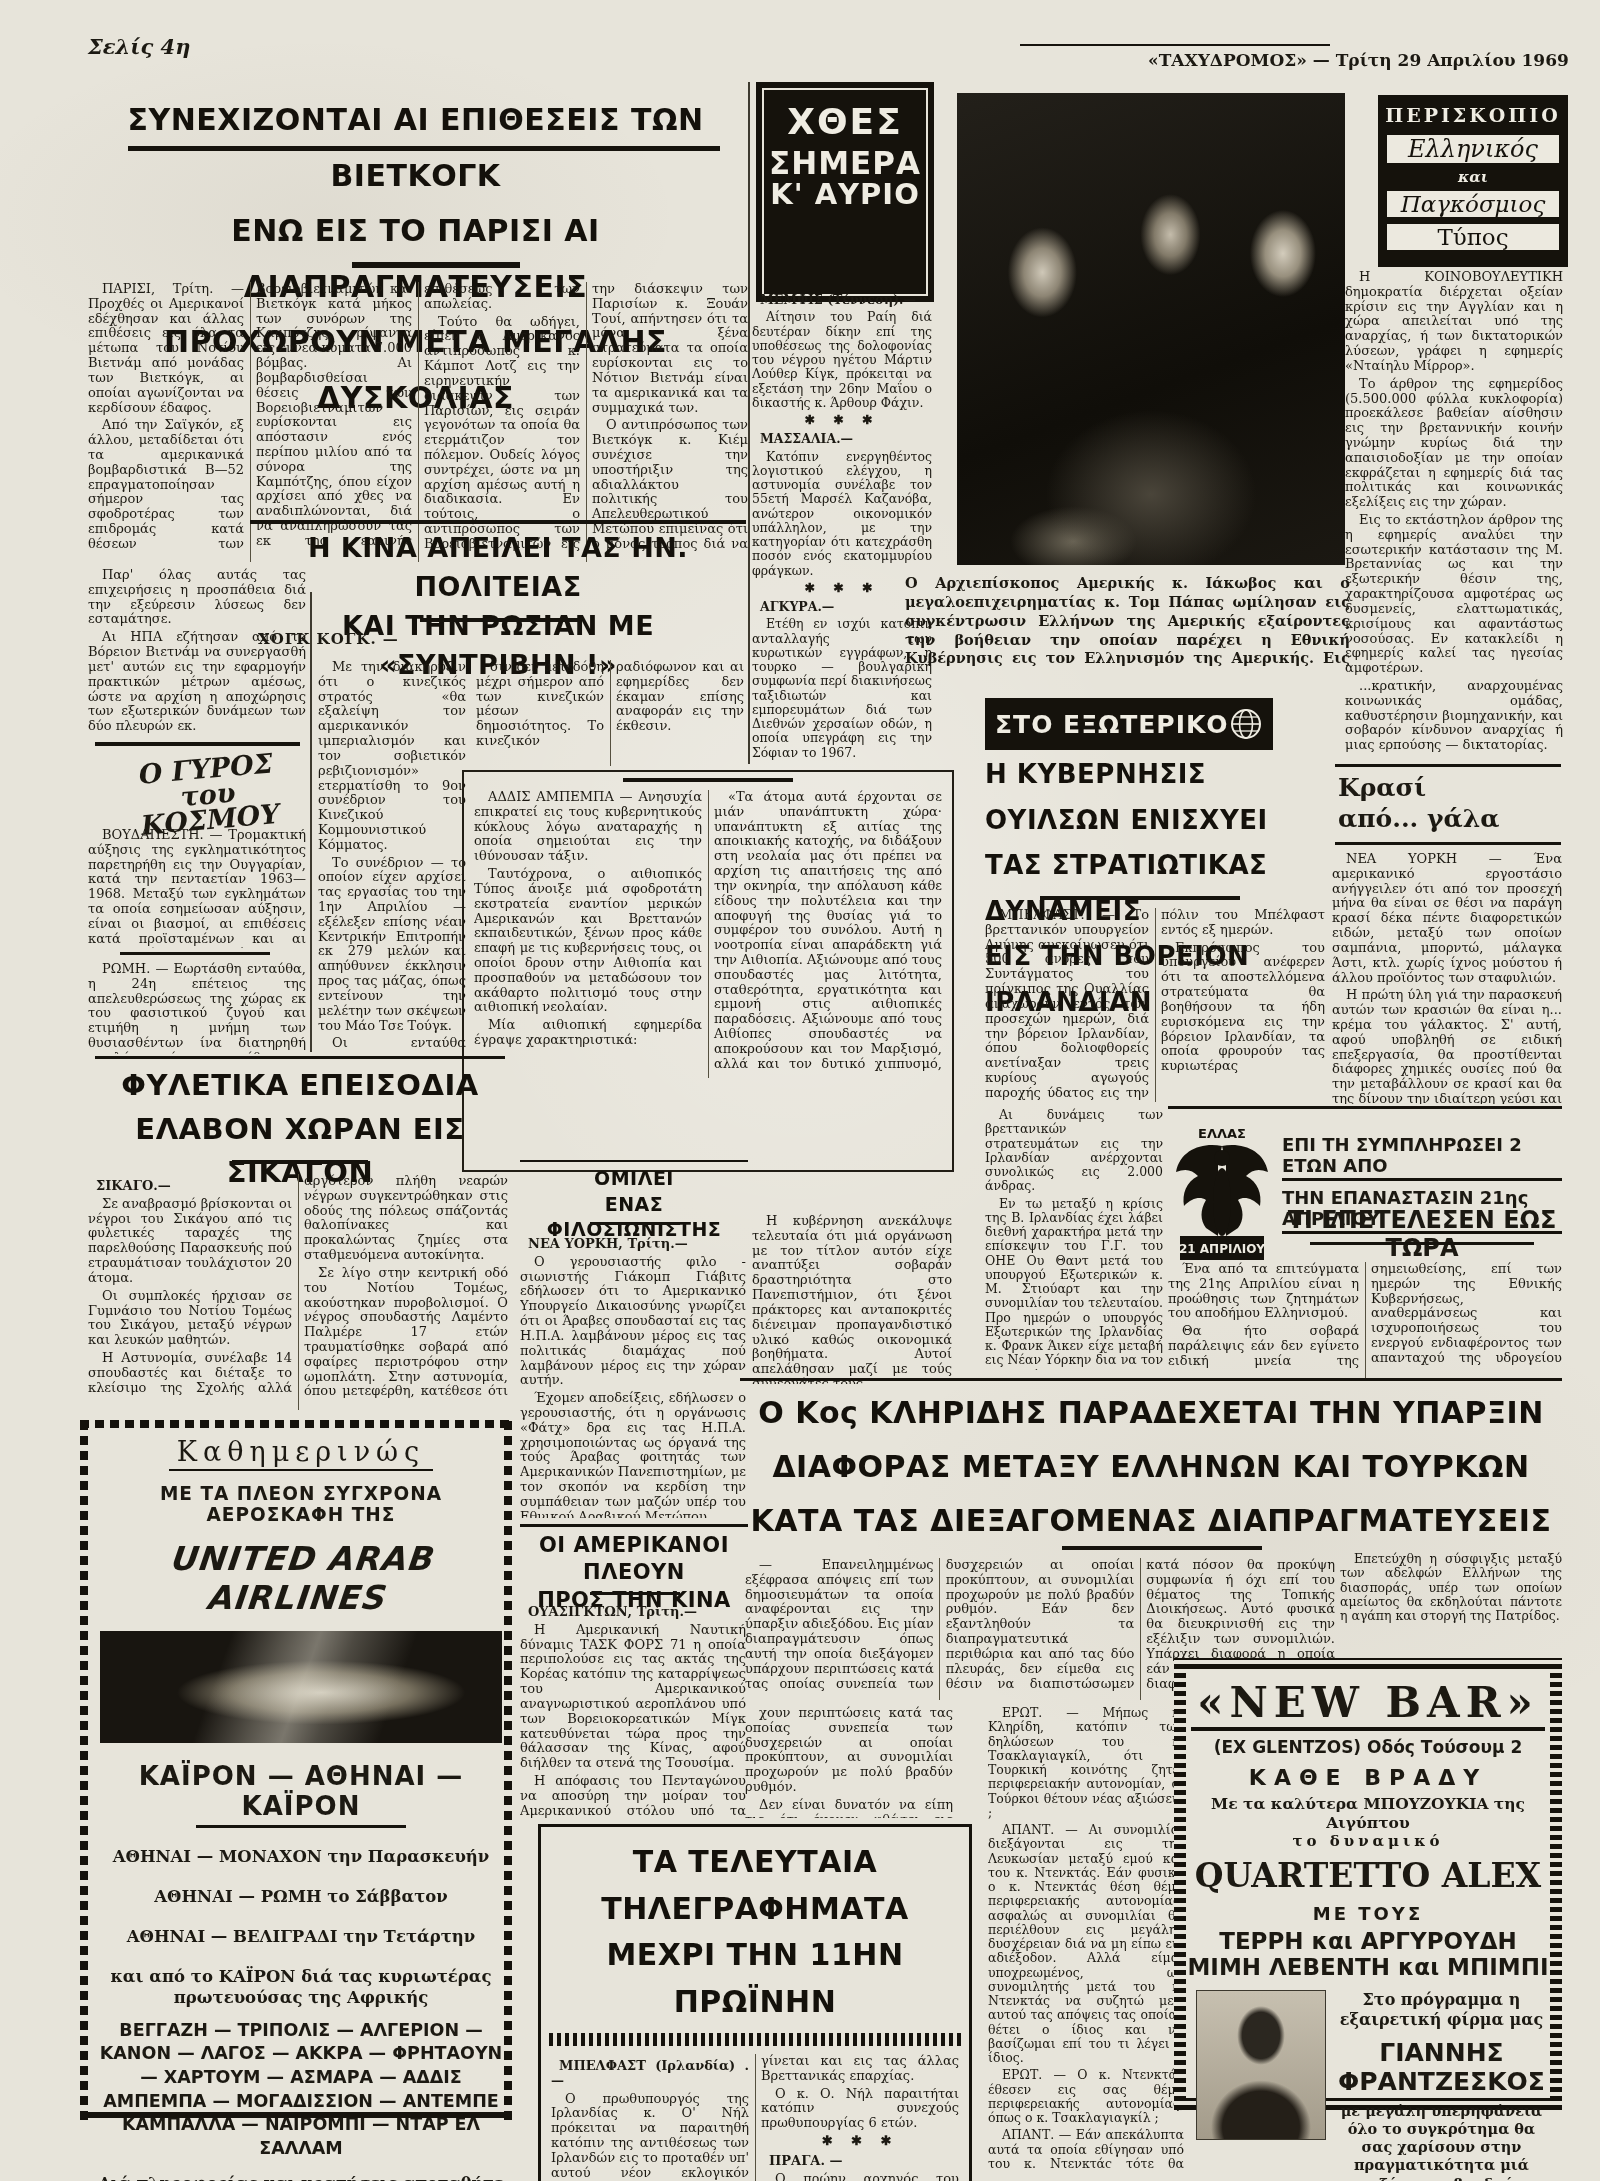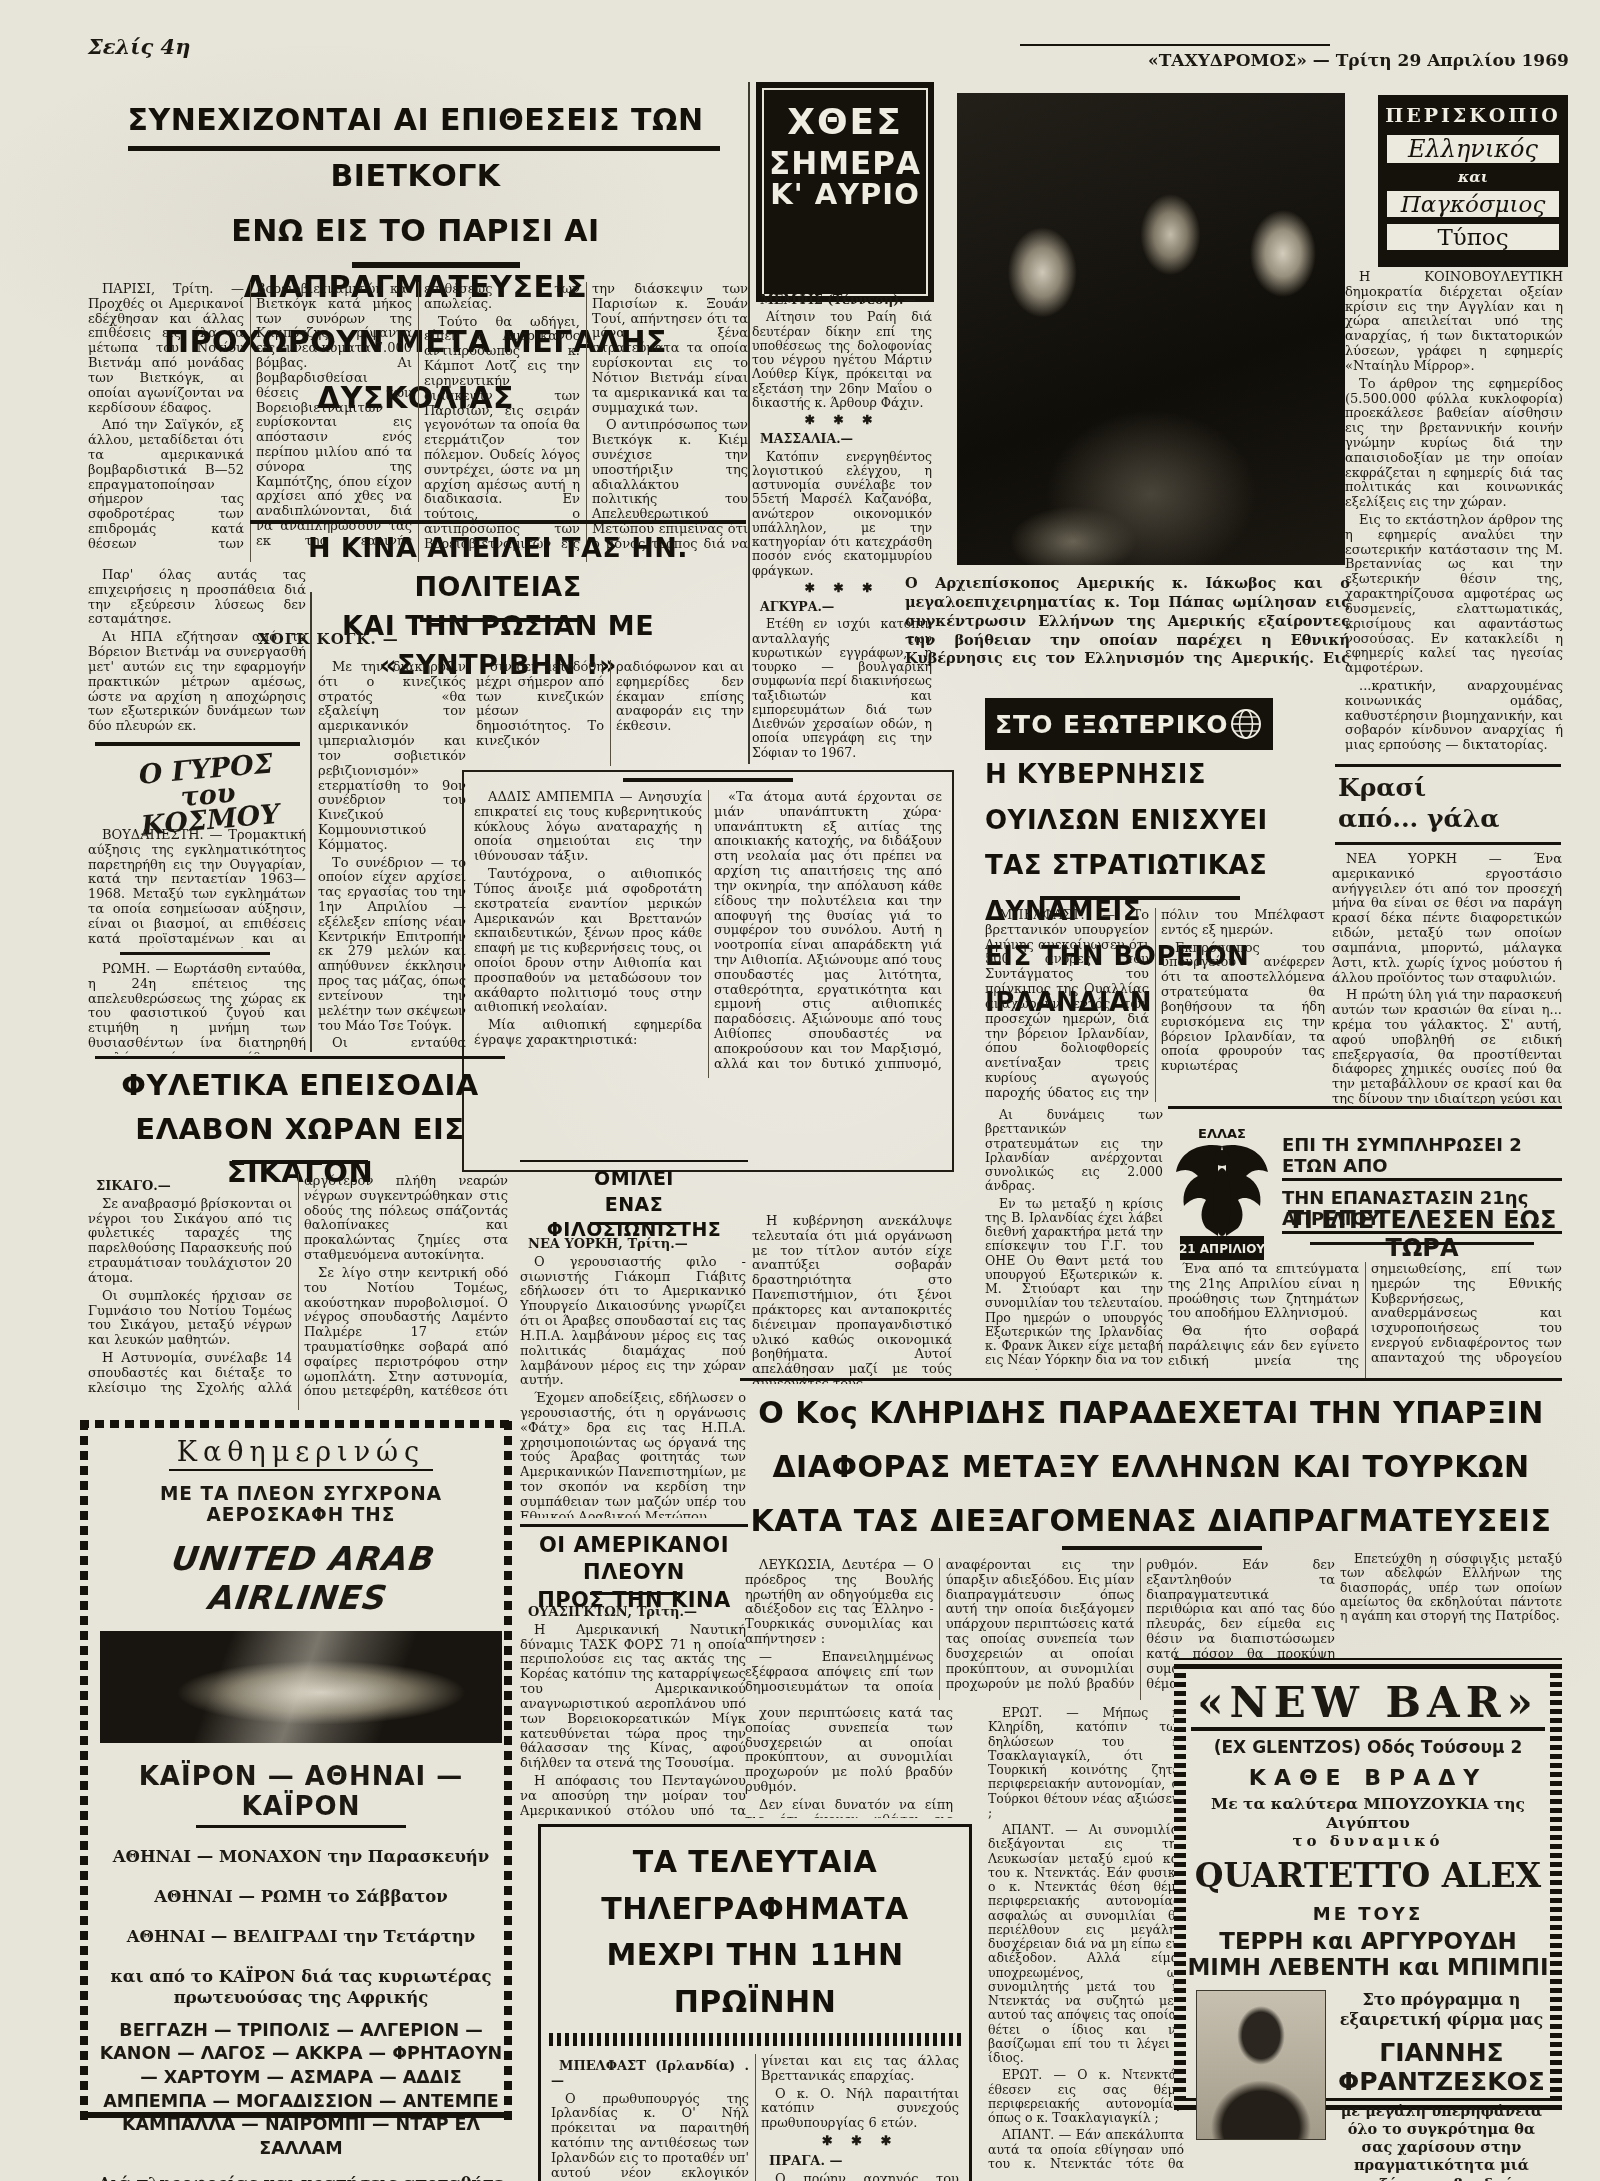--- a/index.html
+++ b/index.html
@@ -294,21 +294,20 @@
     </div>
 
   <div class="abs rule" style="left:740px;top:1378px;width:822px;height:3px;"></div>
   <div class="abs headline h-sans" style="left:740px;top:1386px;width:822px;font-size:30px;line-height:1.8;">
     <span>Ο Κος ΚΛΗΡΙΔΗΣ ΠΑΡΑΔΕΧΕΤΑΙ ΤΗΝ ΥΠΑΡΞΙΝ</span><br>
     <span>ΔΙΑΦΟΡΑΣ ΜΕΤΑΞΥ ΕΛΛΗΝΩΝ ΚΑΙ ΤΟΥΡΚΩΝ</span><br>
     <span>ΚΑΤΑ ΤΑΣ ΔΙΕΞΑΓΟΜΕΝΑΣ ΔΙΑΠΡΑΓΜΑΤΕΥΣΕΙΣ</span>
   </div>
   <div class="abs rule" style="left:1062px;top:1546px;width:200px;height:4px;"></div>
   <div class="abs body-text cols3" style="left:745px;top:1558px;width:590px;height:142px;">
-      <p>ΛΕΥΚΩΣΙΑ, Δευτέρα — Ο πρόεδρος της Βουλής ηρωτήθη αν οδηγούμεθα εις αδιέξοδον εις τας Έλληνο - Τουρκικάς συνομιλίας και απήντησεν :</p>
       <p>— Επανειλημμένως εξέφρασα απόψεις επί των δημοσιευμάτων τα οποία αναφέρονται εις την ύπαρξιν αδιεξόδου. Εις μίαν διαπραγμάτευσιν όπως αυτή την οποία διεξάγομεν υπάρχουν περιπτώσεις κατά τας οποίας συνεπεία των δυσχερειών αι οποίαι προκύπτουν, αι συνομιλίαι προχωρούν με πολύ βραδύν ρυθμόν. Εάν δεν εξαντληθούν τα διαπραγματευτικά περιθώρια και από τας δύο πλευράς, δεν είμεθα εις θέσιν να διαπιστώσωμεν κατά πόσον θα προκύψη συμφωνία ή όχι επί του θέματος της Τοπικής Διοικήσεως. Αυτό φυσικά θα διευκρινισθή εις την εξέλιξιν των συνομιλιών. Υπάρχει διαφορά η οποία εάν θα γεφυρωθή ή όχι θα διαφανή αργότερον.</p>
     </div>
   <div class="abs body-text" style="left:745px;top:1706px;width:208px;height:112px;">
       <p>χουν περιπτώσεις κατά τας οποίας συνεπεία των δυσχερειών αι οποίαι προκύπτουν, αι συνομιλίαι προχωρούν με πολύ βραδύν ρυθμόν.</p>
       <p>Δεν είναι δυνατόν να είπη τις ότι έχομεν φθάσει εις σημείον εκ του οποίου προκύπτει αδιέξοδον. Εάν δεν εξαντληθούν τα διαπραγματευ—</p>
     </div>
   <div class="abs body-text" style="left:988px;top:1706px;width:196px;height:462px;font-size:12.5px;">
       <p>ΕΡΩΤ. — Μήπως κ. Κληρίδη, κατόπιν των δηλώσεων του κ. Τσακλαγιαγκίλ, ότι η Τουρκική κοινότης ζητεί περιφερειακήν αυτονομίαν, οι Τούρκοι θέτουν νέας αξιώσεις ;</p>
       <p>ΑΠΑΝΤ. — Αι συνομιλίαι διεξάγονται εις την Λευκωσίαν μεταξύ εμού και του κ. Ντενκτάς. Εάν φυσικά ο κ. Ντενκτάς θέση θέμα περιφερειακής αυτονομίας, ασφαλώς αι συνομιλίαι θα περιέλθουν εις μεγάλην δυσχέρειαν διά να μη είπω εις αδιέξοδον. Αλλά είμαι υποχρεωμένος, ως συνομιλητής μετά του κ. Ντενκτάς να συζητώ μετ' αυτού τας απόψεις τας οποίας θέτει ο ίδιος και να βασίζωμαι επί του τι λέγει ο ίδιος.</p>
       <p>ΕΡΩΤ. — Ο κ. Ντενκτάς έθεσεν εις σας θέμα περιφερειακής αυτονομίας, όπως ο κ. Τσακλαγιαγκίλ ;</p>

